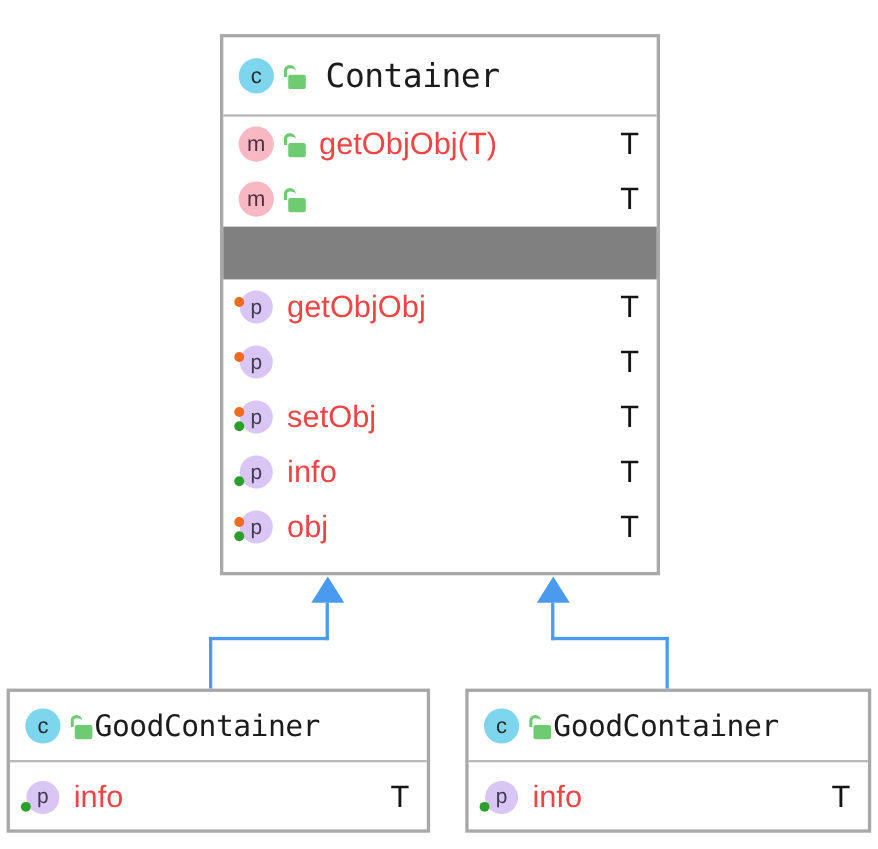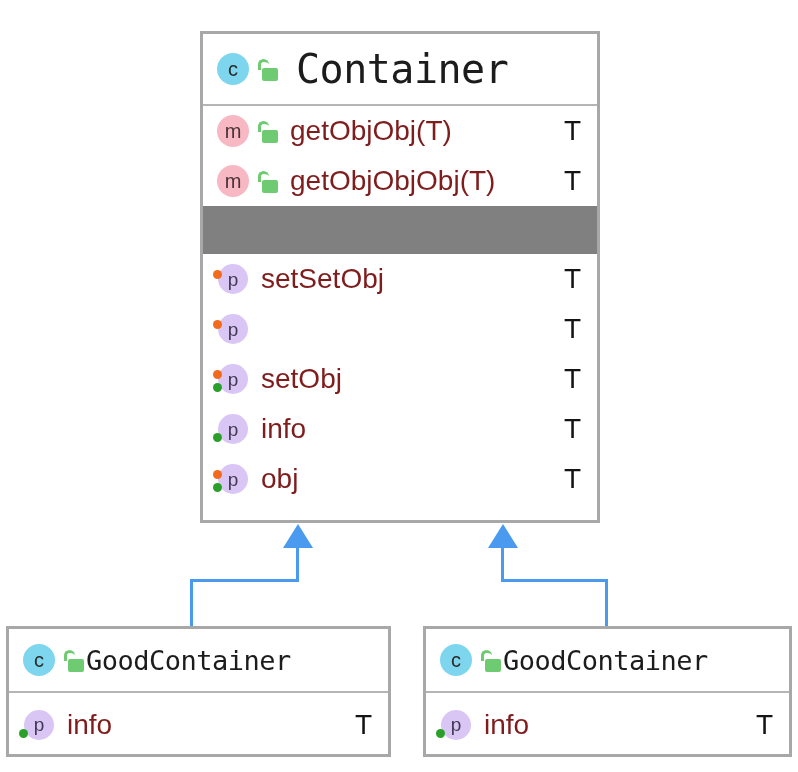--- a/index.html
+++ b/index.html
@@ -54,21 +54,21 @@
     box-sizing: border-box;
     border-bottom: 2px solid #b5b5b5;
     padding: 0 14px;
   }
   #class-container .box-header { height: 72px; }
   #class-good .box-header,
   #class-bad .box-header { height: 64px; }
 
   .class-title {
     font-family: "DejaVu Sans Mono", "Liberation Mono", monospace;
-    font-size: 40px;
+    font-size: 30px;
     color: #1c1c1c;
     letter-spacing: -0.5px;
     margin-left: 18px;
     white-space: nowrap;
   }
   #class-good .class-title,
   #class-bad .class-title {
     font-size: 27px;
     margin-left: 2px;
   }
@@ -147,21 +147,21 @@
     padding: 0 16px 0 14px;
     height: 50px;
     white-space: nowrap;
   }
   .member-row.prop-row { height: 50px; }
   #class-good .member-row,
   #class-bad .member-row { height: 63px; }
 
   .member-name {
     font-size: 28px;
-    color: #7f1d1d;
+    color: #ef4444;
     margin-left: 12px;
     overflow: hidden;
   }
   .member-type {
     margin-left: auto;
     font-size: 28px;
     color: #141414;
     padding-left: 4px;
   }
   .member-row.tight .member-type { padding-left: 0; }
@@ -260,32 +260,31 @@
       </div>
 
       <div class="member-row tight">
         <span class="badge-wrap">
           <span class="badge badge-method">m</span>
         </span>
         <span class="lock-icon">
           <span class="lock-shackle"></span>
           <span class="lock-body"></span>
         </span>
-        <span class="member-name">getObjObjObj(T)</span>
         <span class="member-type">T</span>
       </div>
 
       <div class="separator-band"></div>
 
       <div class="member-row prop-row">
         <span class="badge-wrap">
           <span class="dot dot-orange"></span>
           <span class="badge badge-prop">p</span>
         </span>
-        <span class="member-name">setSetObj</span>
+        <span class="member-name">getObjObj</span>
         <span class="member-type">T</span>
       </div>
 
       <div class="member-row prop-row">
         <span class="badge-wrap">
           <span class="dot dot-orange"></span>
           <span class="badge badge-prop">p</span>
         </span>
         <span class="member-type">T</span>
       </div>

